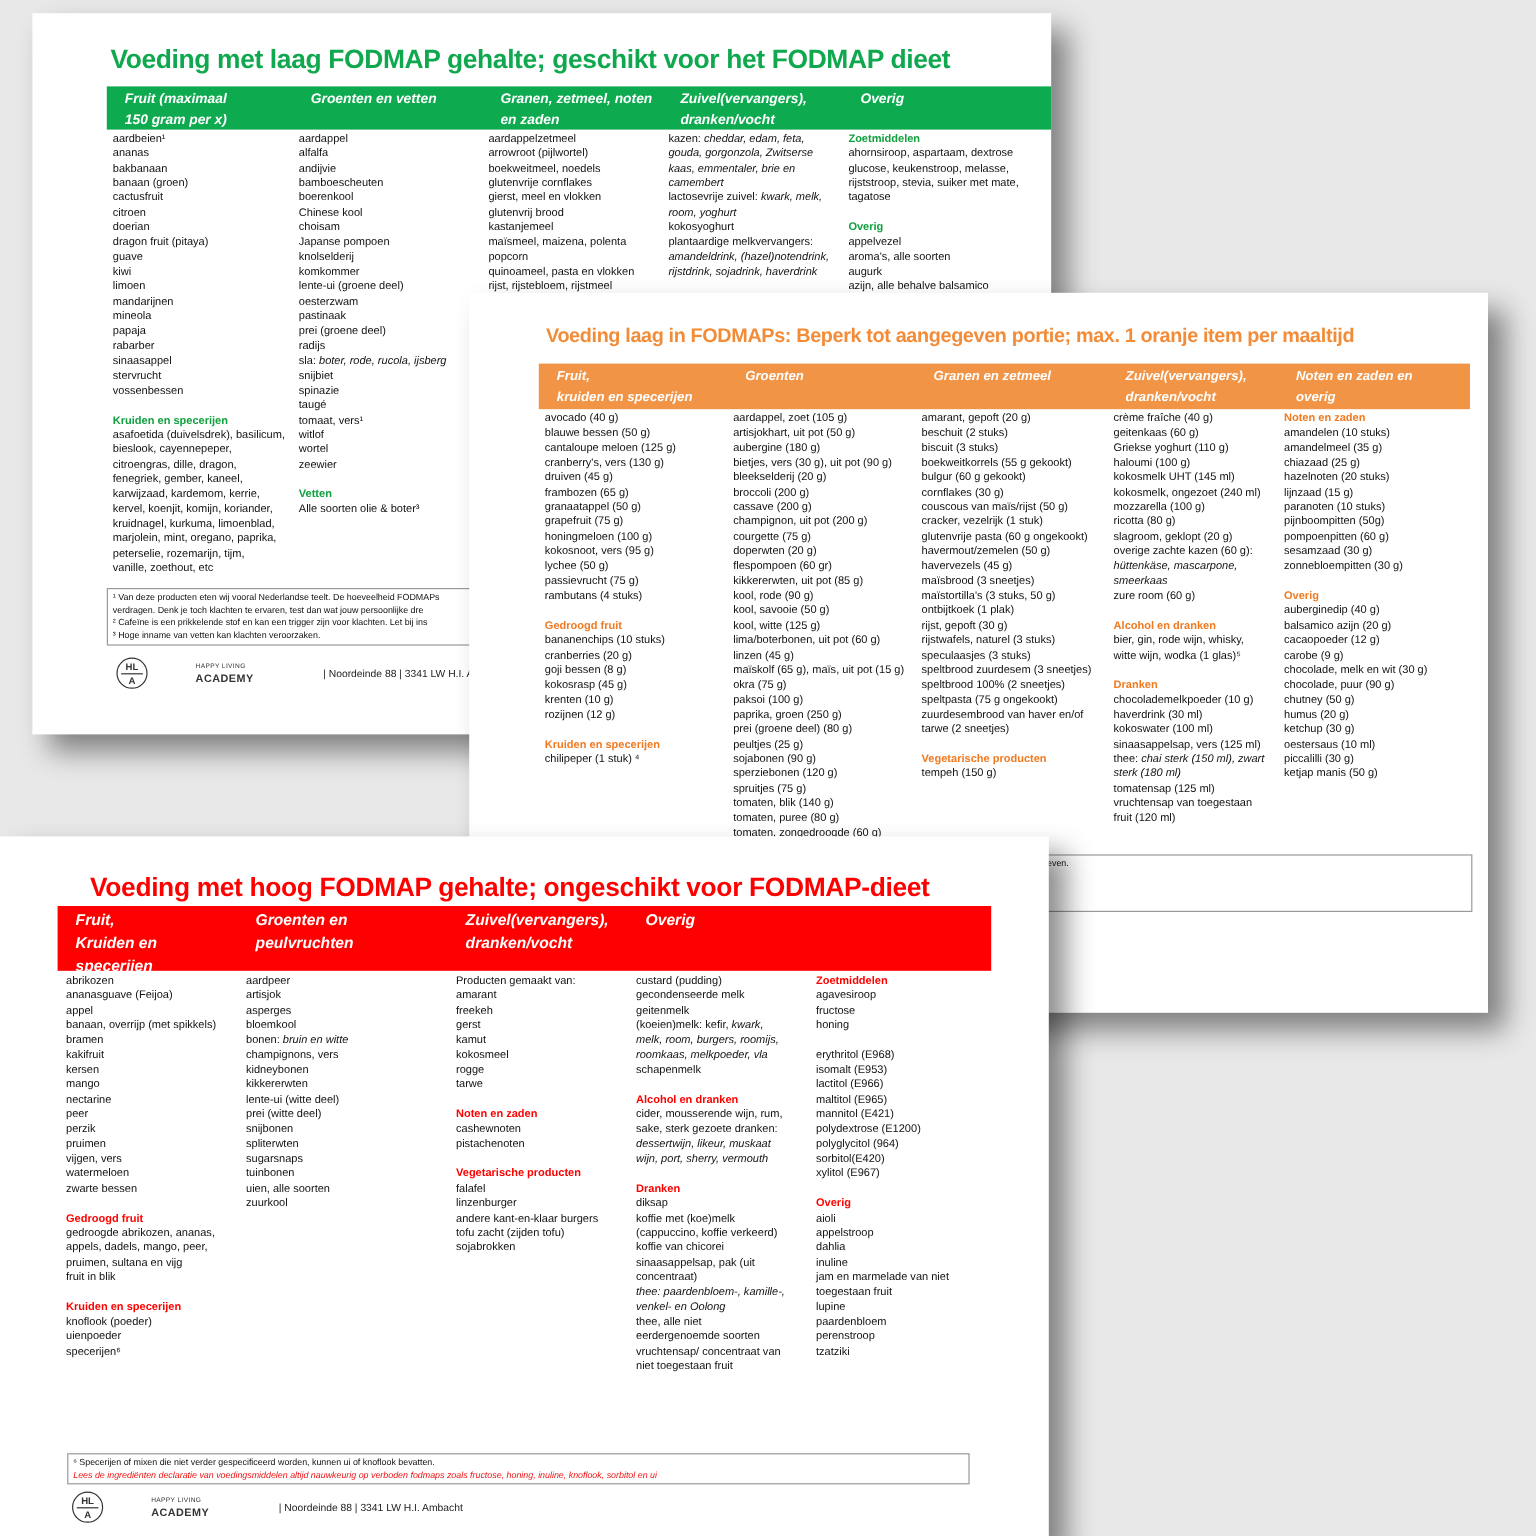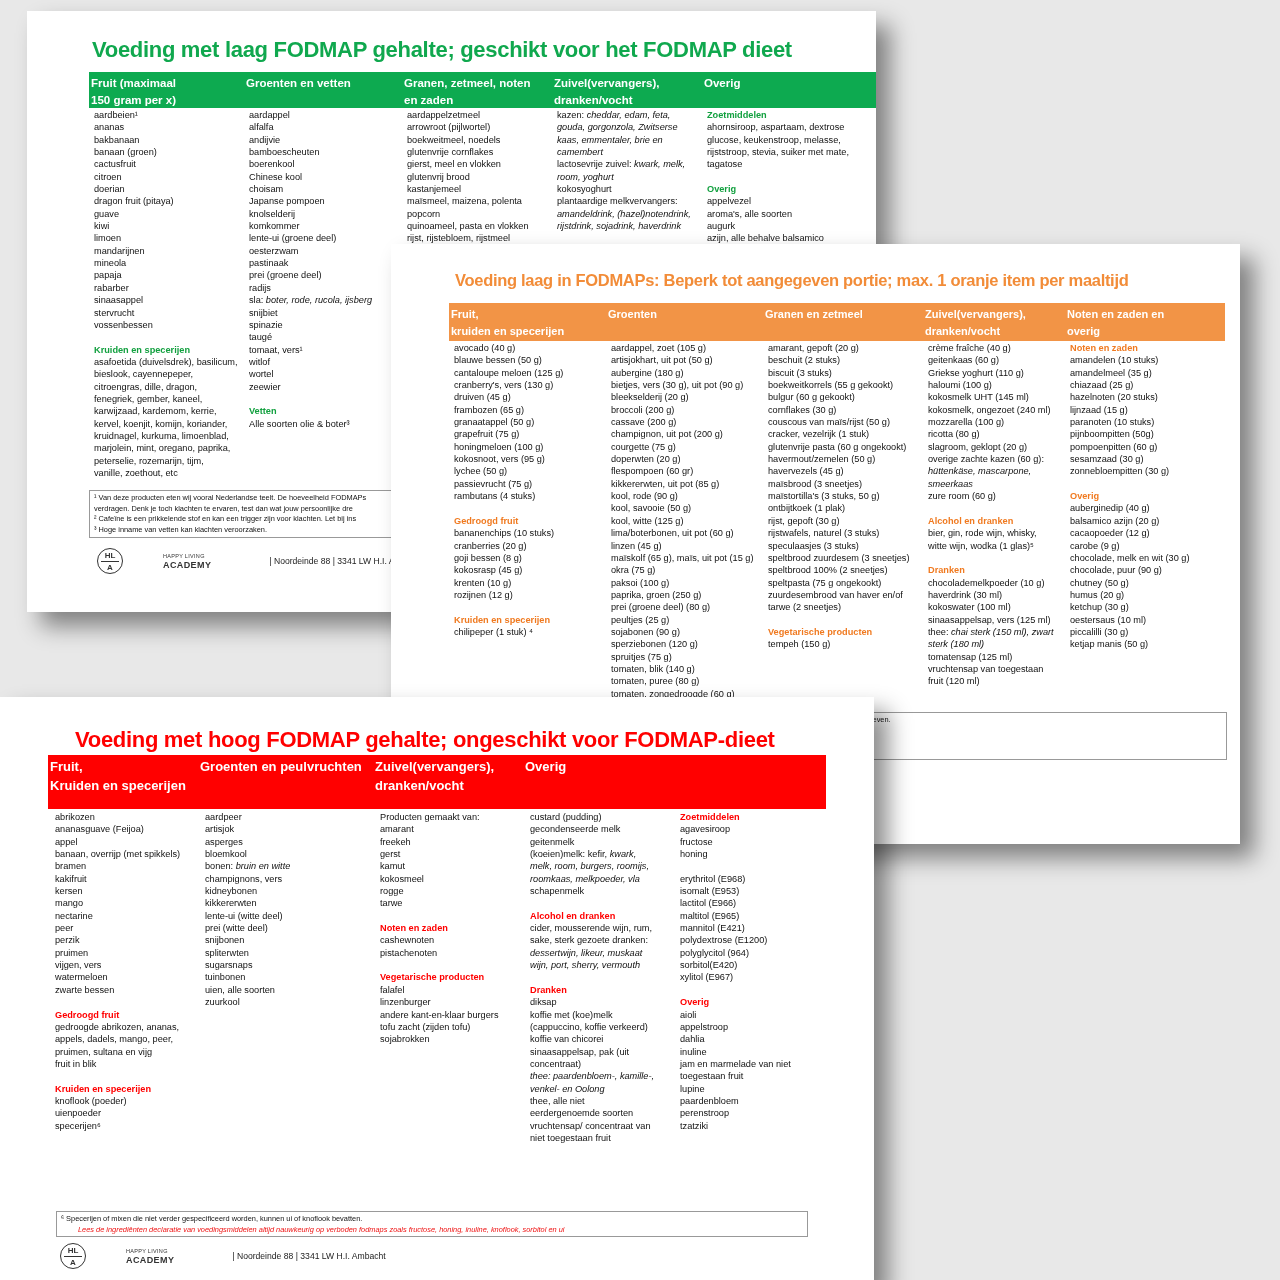--- a/index.html
+++ b/index.html
@@ -14,32 +14,32 @@
     box-shadow: 14px 14px 22px rgba(0,0,0,0.45);
     overflow: hidden;
   }
   .page-title {
     position: absolute; font-weight: bold; white-space: nowrap;
     letter-spacing: -0.3px;
   }
   .hdr {
     position: absolute; display: flex; color: #fff; font-weight: bold;
   }
-  .hdr .hc { box-sizing: border-box; padding: 3px 4px 0 2px; line-height: 17px; white-space: pre-line; }
+  .hdr .hc { box-sizing: border-box; padding: 3px 4px 0 15px; line-height: 17px; white-space: pre-line; font-style: italic; }
   .cols { position: absolute; display: flex; }
   .col { box-sizing: border-box; padding-left: 5px; }
   .it { font-size: 9.2px; line-height: 12.35px; white-space: nowrap; }
   .it i { font-style: italic; }
   .sec { font-size: 9.2px; line-height: 12.35px; font-weight: bold; margin-top: 12.35px; }
   .sec.first { margin-top: 0; }
   .footnotes {
     position: absolute; border: 1px solid #999; box-sizing: border-box;
     padding: 2px 4px; font-size: 7.4px; line-height: 10.5px; white-space: nowrap; overflow: hidden;
   }
-  .footnotes .red { color: #ee1111; font-style: italic; margin-left: 17px; }
+  .footnotes .red { color: #ee1111; font-style: italic; }
   .logo-row { position: absolute; display: flex; align-items: center; gap: 36px; }
   .logo-badge {
     width: 26px; height: 26px; border: 1px solid #333; border-radius: 50%;
     display: flex; flex-direction: column; align-items: center; justify-content: center;
     font-size: 8px; font-weight: bold; line-height: 9px; color: #333; box-sizing: border-box;
   }
   .logo-badge .bar { width: 18px; border-top: 1px solid #333; margin: 1px 0; }
   .logo-text { margin-left: 4px; color: #333; }
   .logo-text .small { font-size: 5.5px; line-height: 7px; letter-spacing: 0.3px; }
   .logo-text .big { font-size: 9px; line-height: 10px; font-weight: bold; letter-spacing: 0.4px; }

